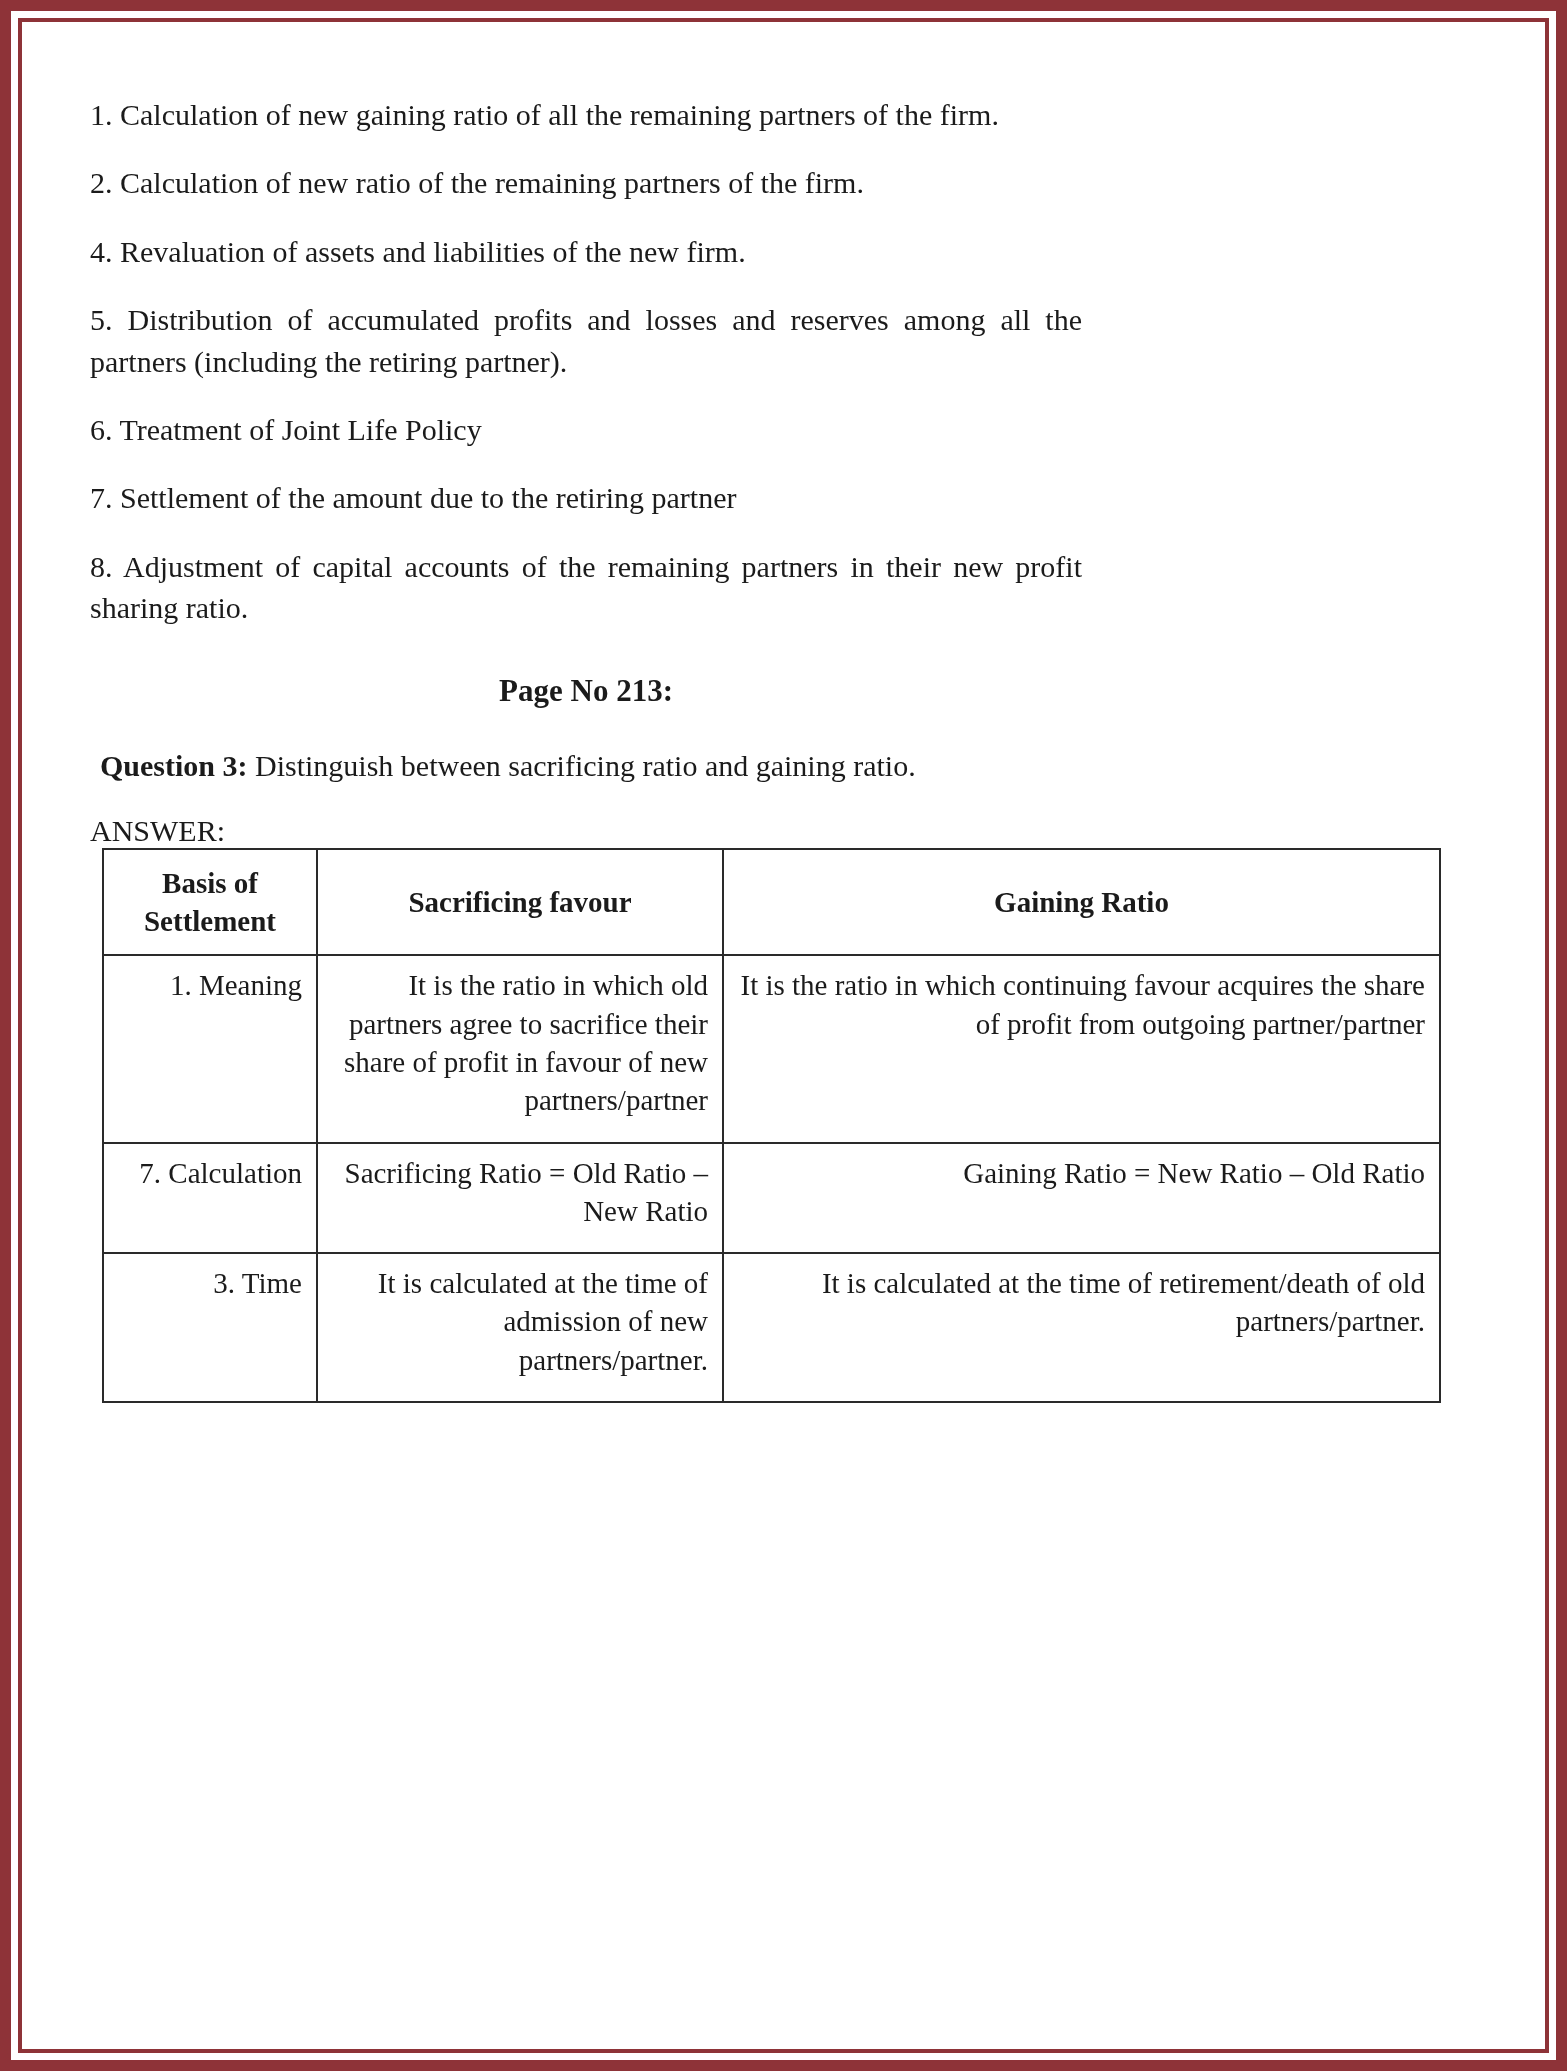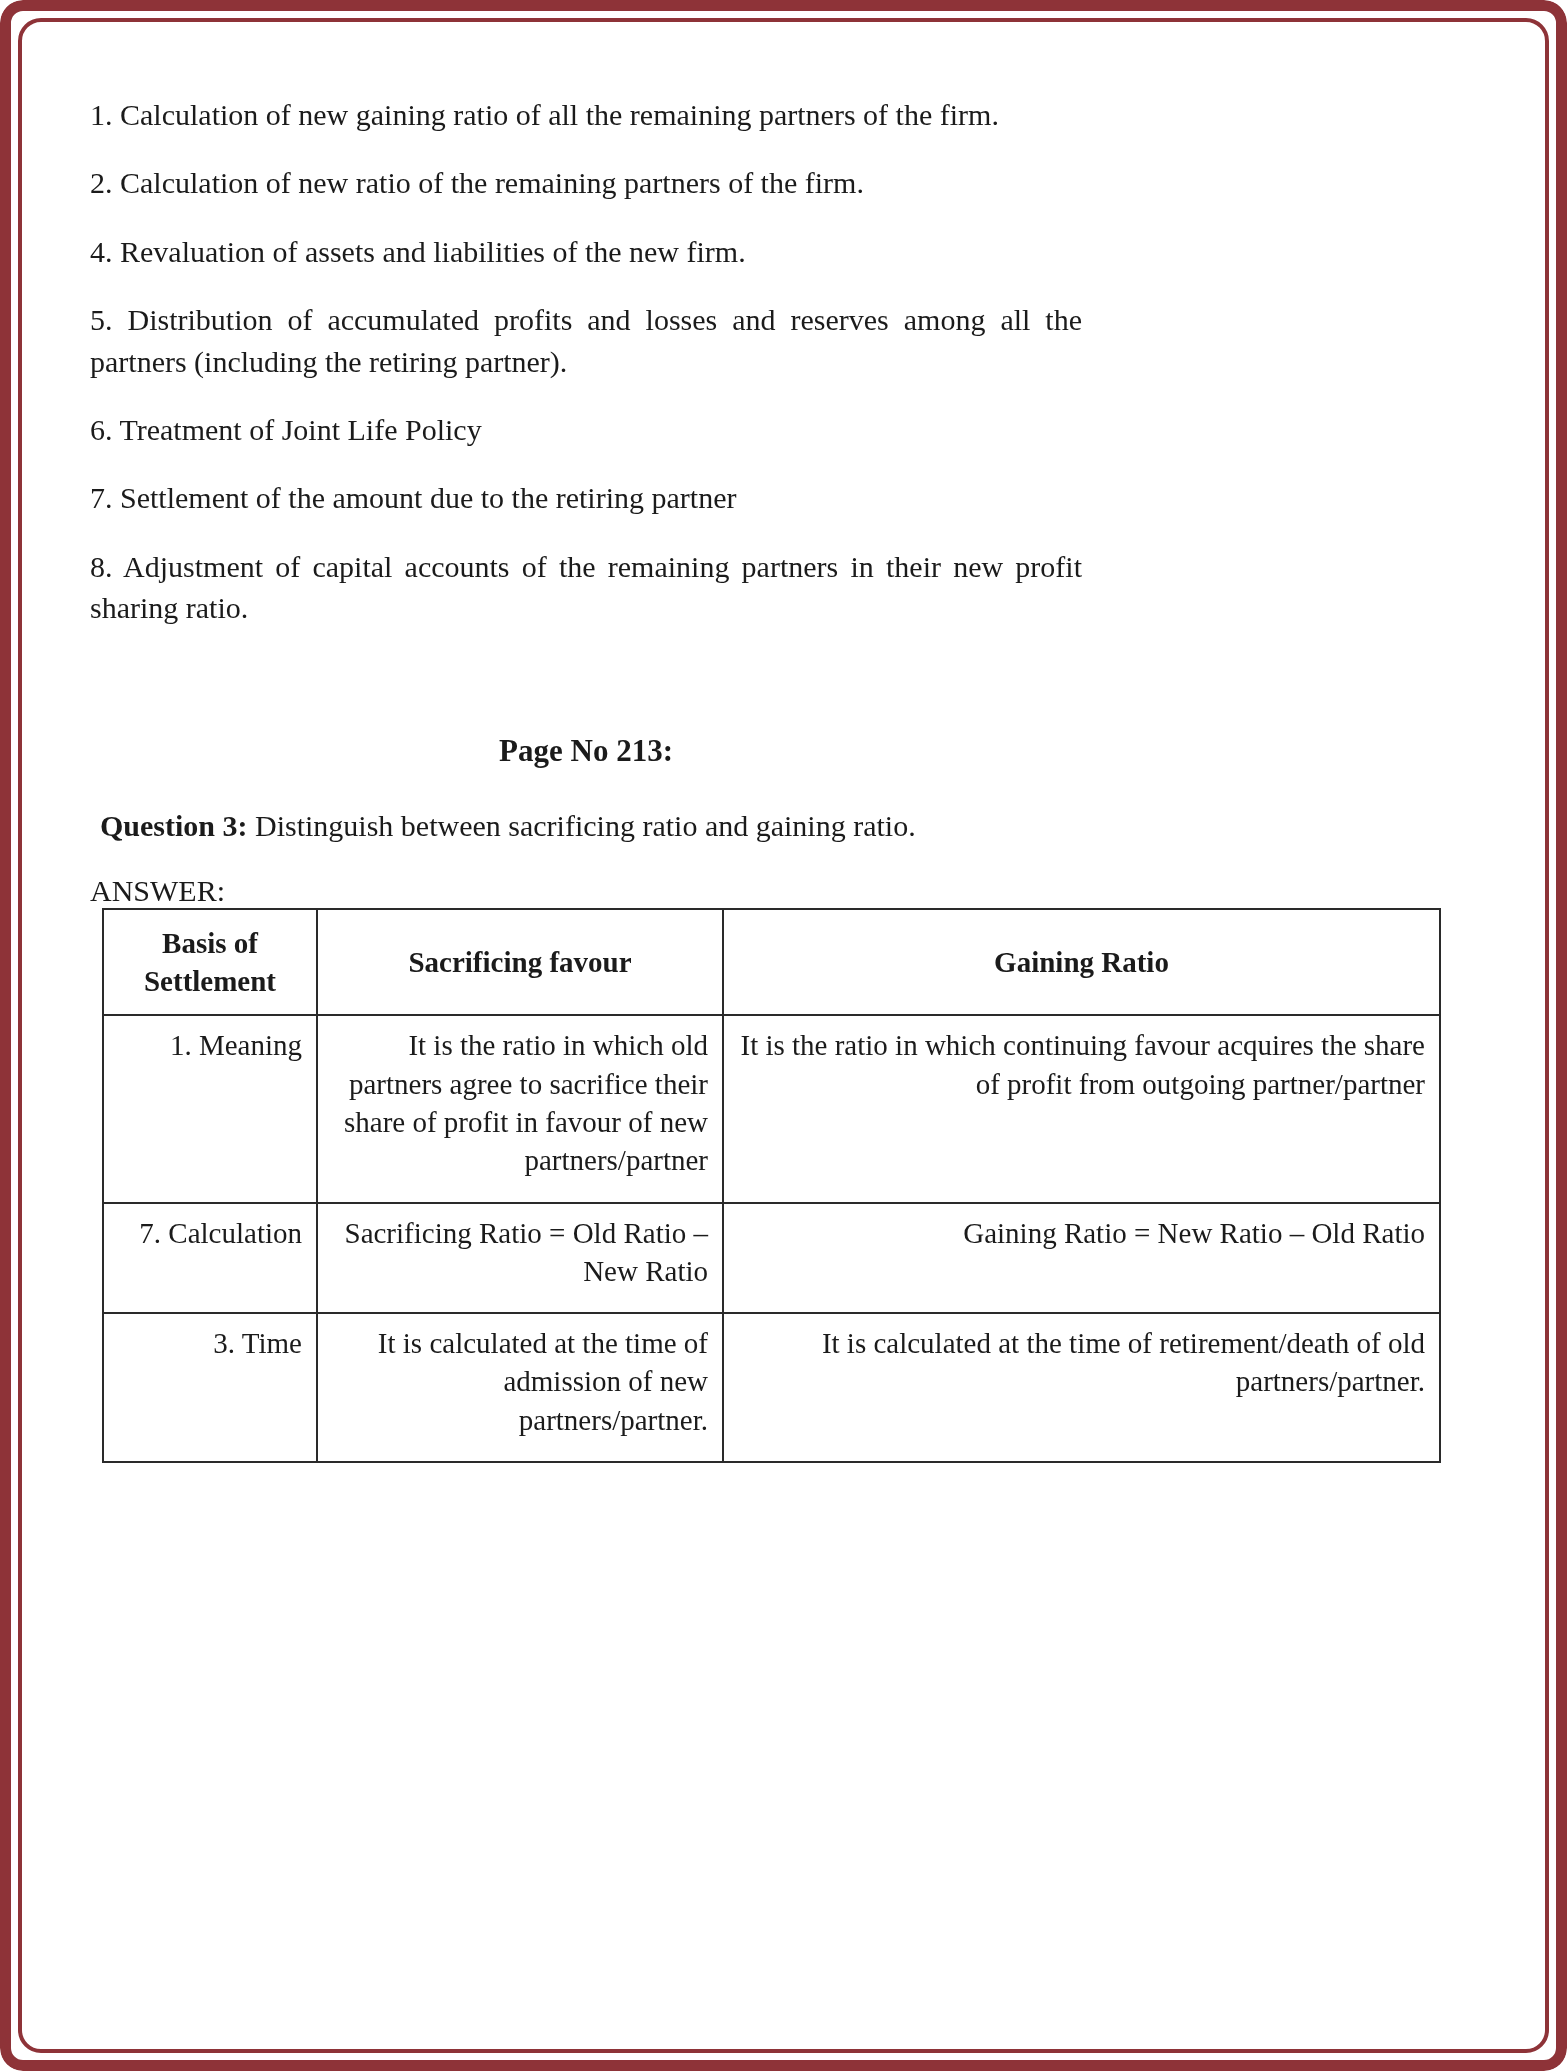--- a/index.html
+++ b/index.html
@@ -1,15 +1,15 @@
 <!DOCTYPE html>
 <html><head>
 <meta charset="utf-8">
 <style>
-  * { box-sizing: border-box; margin: 0; padding: 0; border-radius: 23px; }
+  * { box-sizing: border-box; margin: 0; padding: 0; }
   html, body { background: #ffffff; }
   body {
     width: 1567px;
     height: 2071px;
     font-family: "Liberation Serif", serif;
     color: #1b1b1b;
   }
   .page-outer {
     width: 1567px;
     height: 2071px;
@@ -32,21 +32,21 @@
     font-size: 30px;
     line-height: 1.38;
     text-align: justify;
     margin-bottom: 27px;
   }
   .section-heading {
     font-size: 31px;
     font-weight: bold;
     text-align: center;
     width: 992px;
-    margin-top: 104px;
+    margin-top: 44px;
     margin-bottom: 36px;
   }
   .question-line {
     font-size: 30px;
     line-height: 1.38;
     margin-bottom: 28px;
   }
   .question-label { font-weight: bold; margin-left: 10px; }
   .answer-line {
     font-size: 30px;

